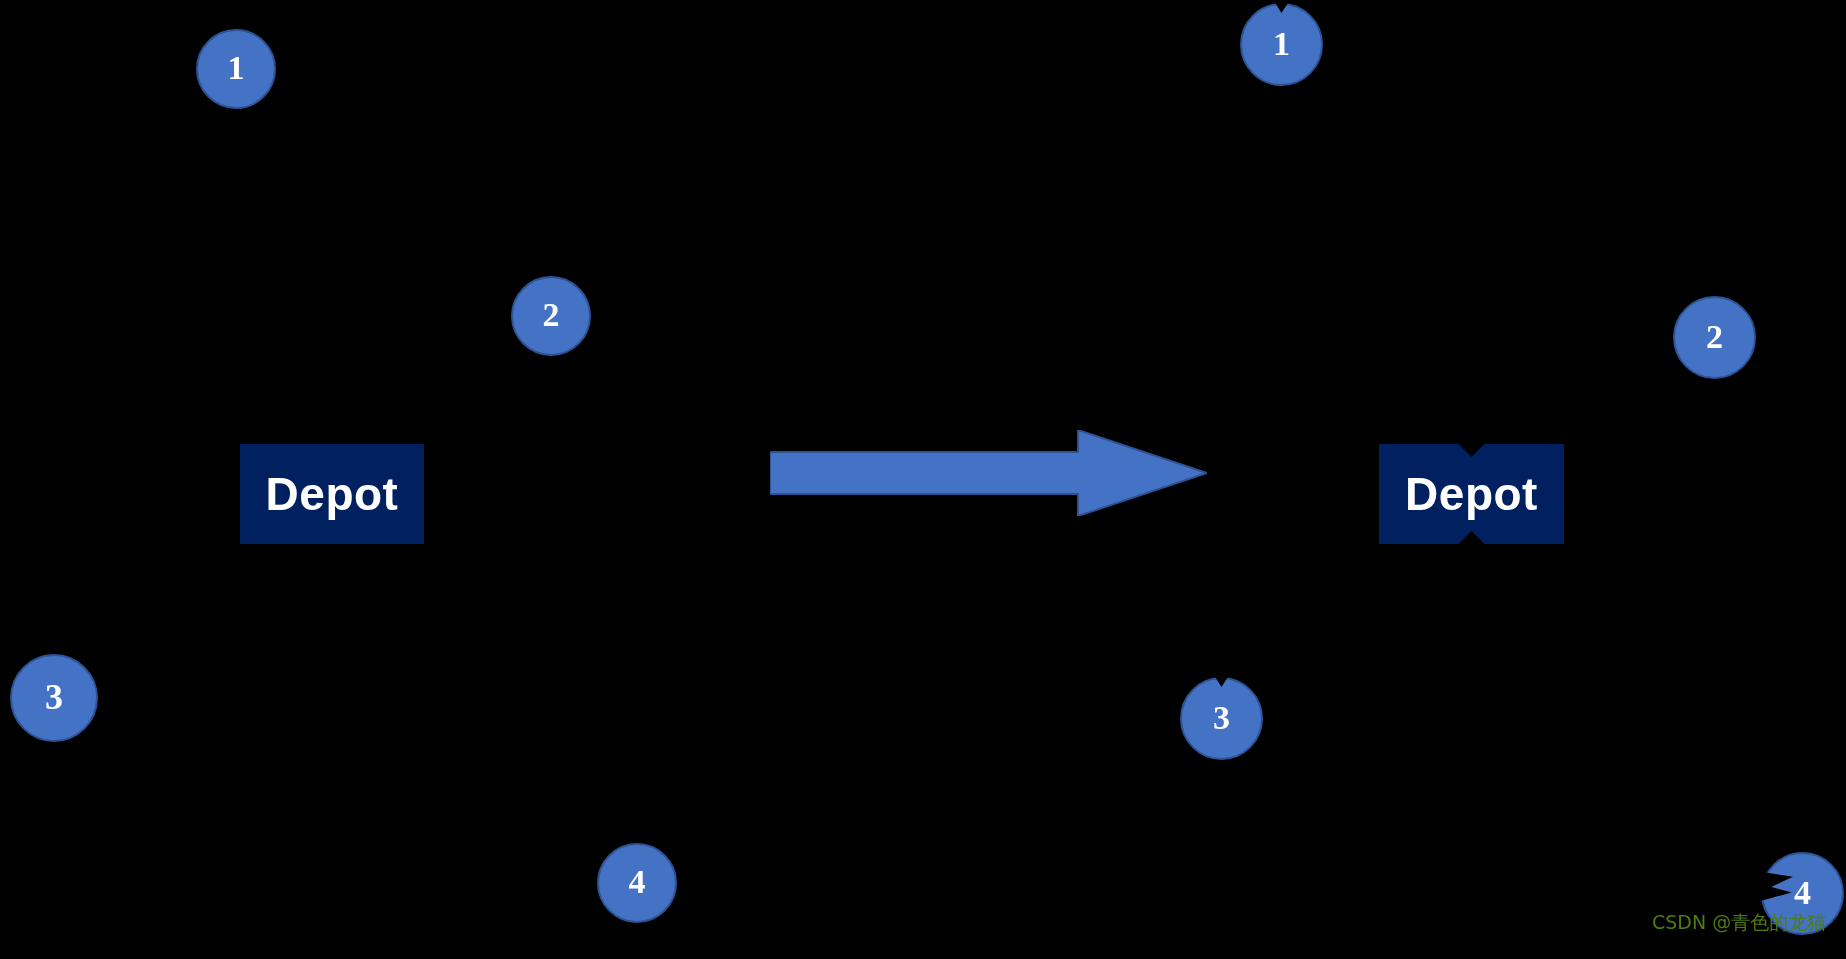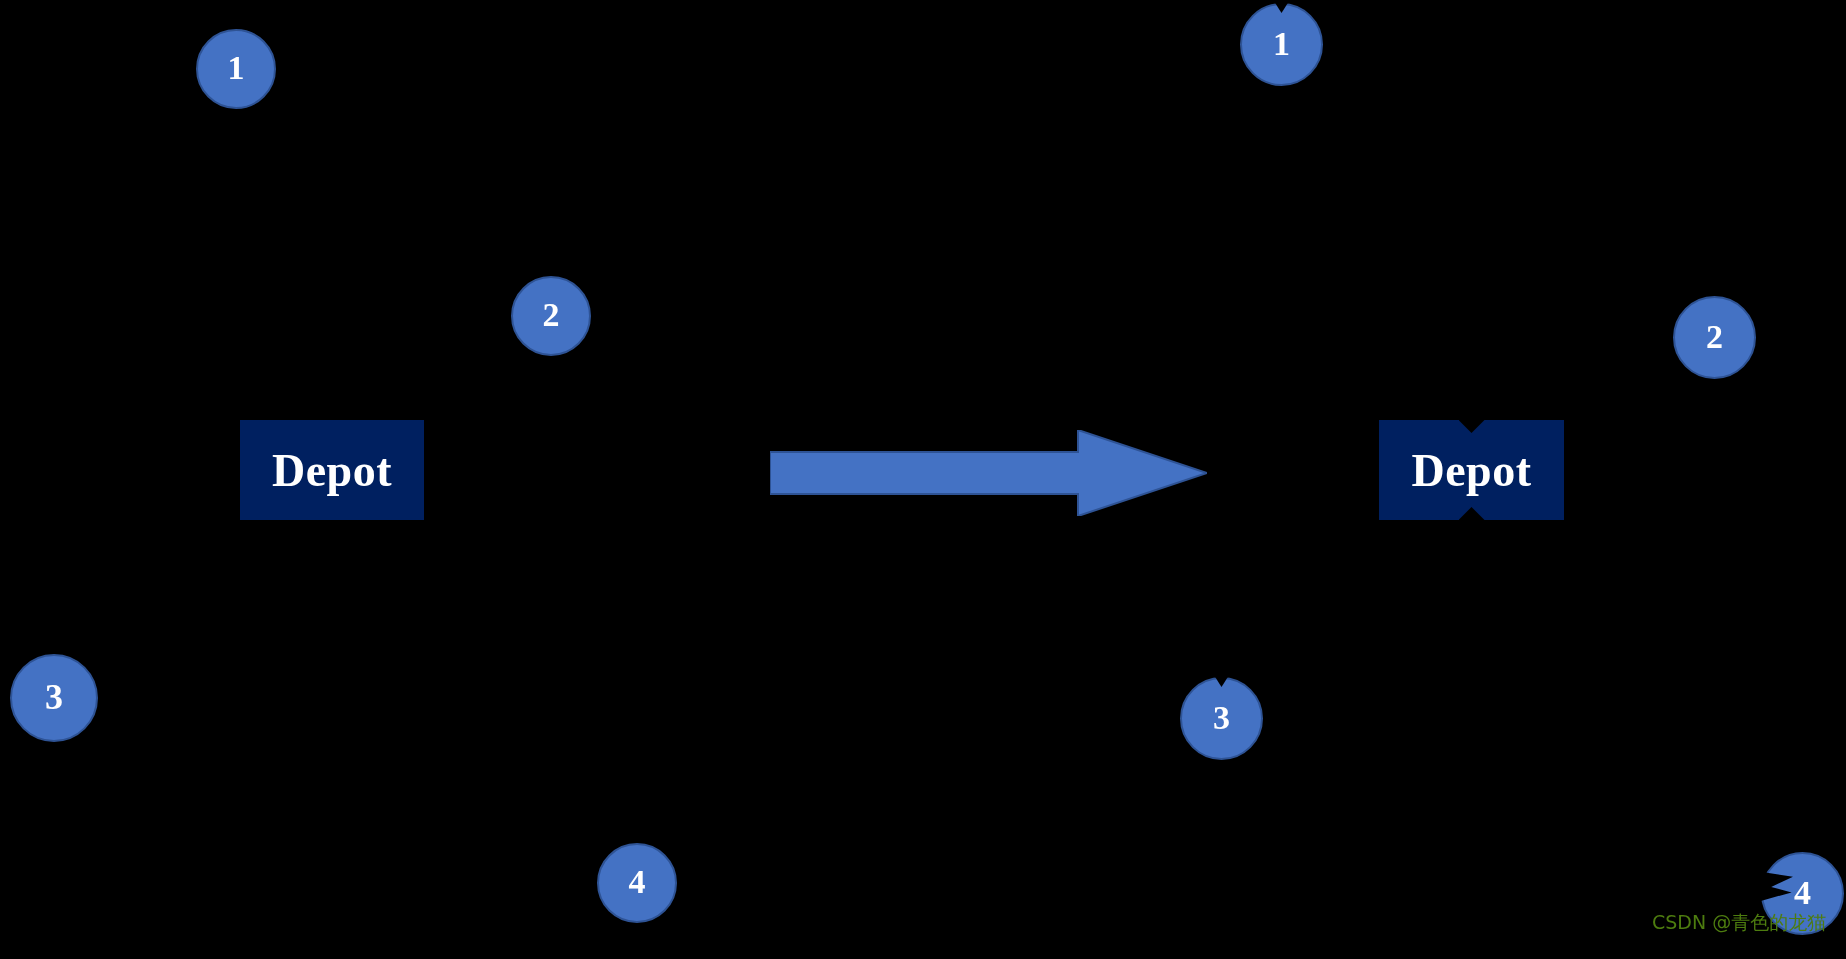--- a/index.html
+++ b/index.html
@@ -59,25 +59,26 @@
   }
 
   
   .depot {
     position: absolute;
     background: #002060;
     color: #FFFFFF;
     display: flex;
     align-items: center;
     justify-content: center;
-    font-family: Liberation Serif, serif;
+    font-family: Liberation Sans, sans-serif;
     font-weight: 700;
     font-size: 46px;
     letter-spacing: 0.5px;
     user-select: none;
+    margin-top: 24px;
   }
   .depot.notched::before,
   .depot.notched::after {
     content: "";
     position: absolute;
     left: 50%;
     margin-left: -13px;
     width: 26px;
     height: 13px;
     background: #000000;

